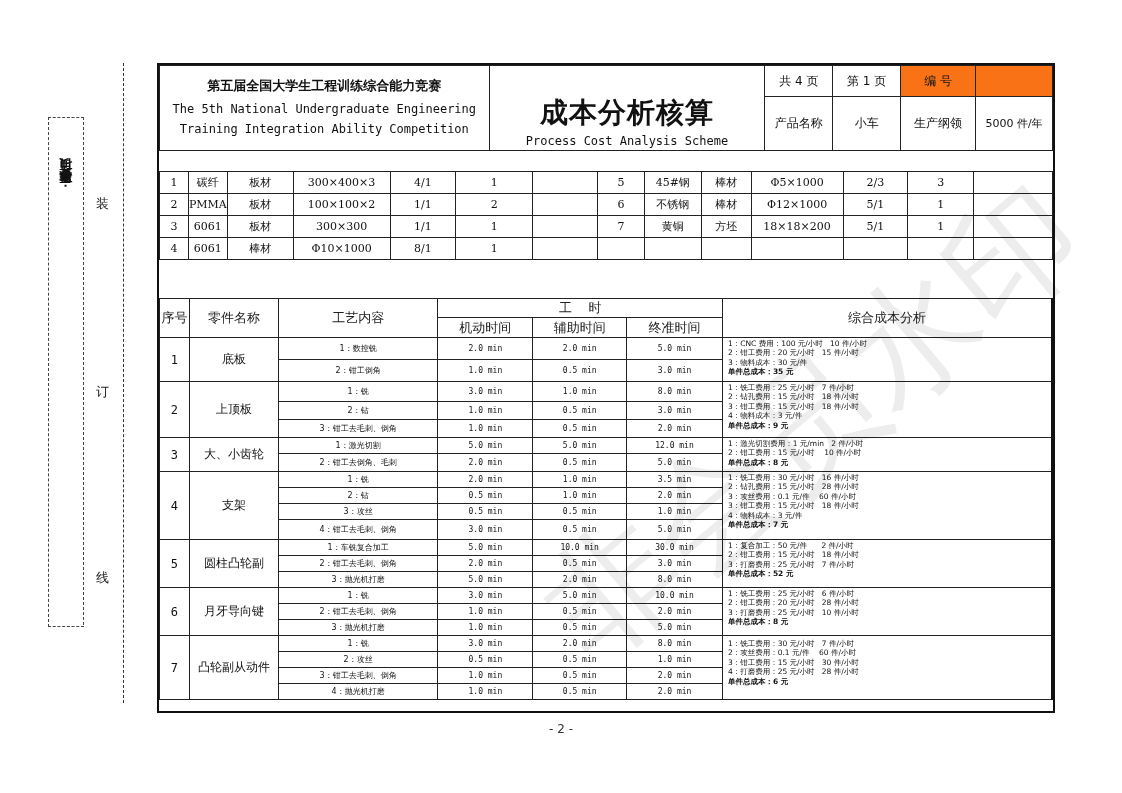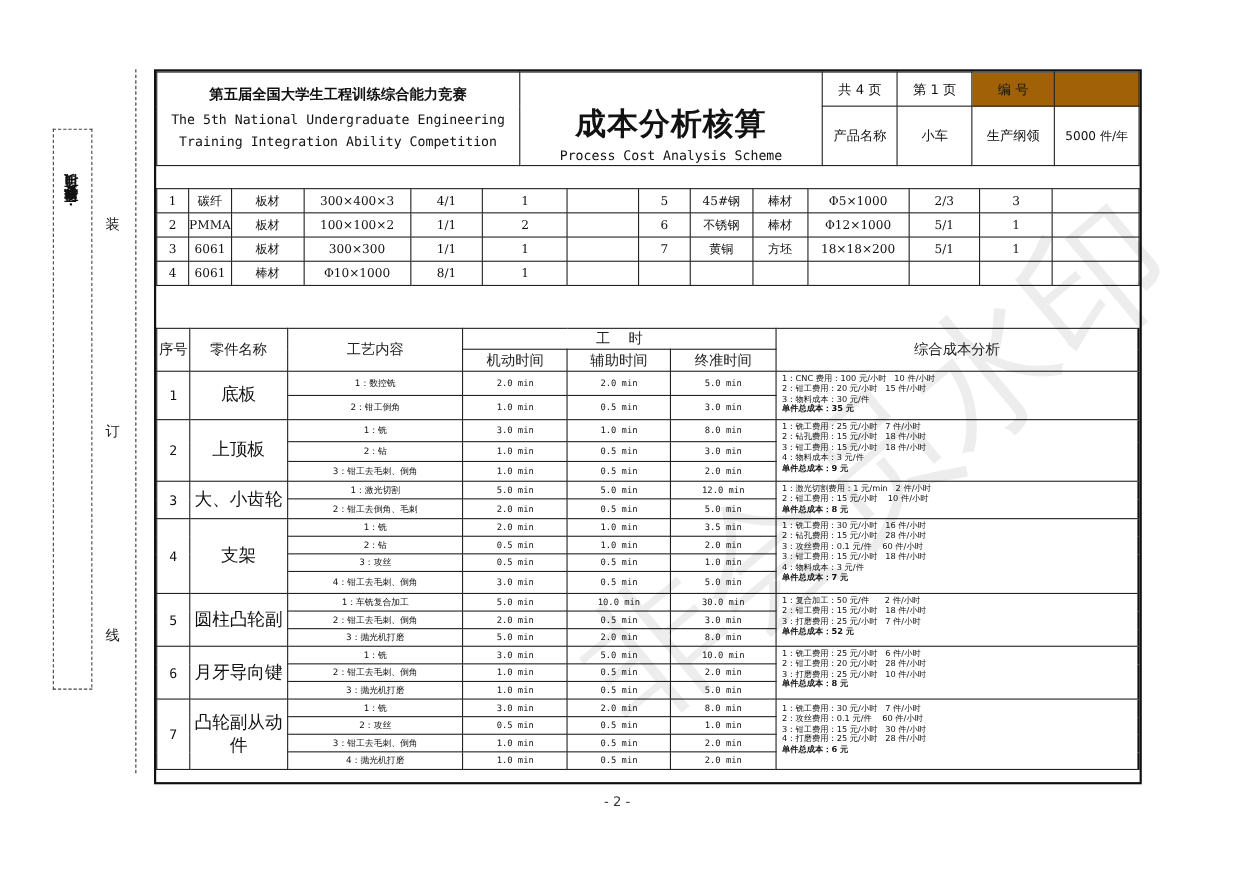--- a/index.html
+++ b/index.html
@@ -7,40 +7,40 @@
          font-family:"DejaVu Serif", serif; color:#111; }
   .binding-dash { position:absolute; border-left:1.5px dashed #333; }
   .side-box { position:absolute; left:48px; top:117px; width:35px; height:508px;
               border:1px dashed #444; border-right:none; }
   .side-right-dash { position:absolute; left:83px; top:117px; height:508px; border-left:1px dashed #444; }
   .side-text { position:absolute; left:52px; top:125px; width:28px; height:110px;
                writing-mode:vertical-rl; transform:rotate(180deg);
                font-size:13px; font-weight:bold; font-family:"DejaVu Sans", sans-serif;
                display:flex; align-items:center; justify-content:center; }
   .bind-char { position:absolute; left:96px; font-size:13px; font-family:"DejaVu Sans", sans-serif; color:#222; }
-  .sheet { position:absolute; left:140px; top:63px; width:894px; height:646px; border:2px solid #111; border-top:2.5px solid #111; }
+  .sheet { position:absolute; left:157px; top:63px; width:894px; height:646px; border:2px solid #111; border-top:2.5px solid #111; }
   table { border-collapse:collapse; }
   td { border:1px solid #222; text-align:center; vertical-align:middle; padding:0; }
   .hdr-table { position:absolute; left:0; top:0; width:894px; height:85px; }
   .hdr-table td { font-family:"DejaVu Sans", sans-serif; }
   .comp-cn { font-size:13px; font-weight:bold; font-family:"DejaVu Sans", sans-serif; }
   .comp-en { font-size:12px; font-family:"DejaVu Sans Mono", monospace; line-height:20px; margin-top:4px; }
   .doc-title { font-size:28px; font-weight:bold; font-family:"DejaVu Sans", sans-serif; letter-spacing:1px;margin-top:26px; }
   .doc-sub { font-size:12px; font-family:"DejaVu Sans Mono", monospace; margin-top:2px; }
   .meta { font-size:12px; }
-  .shaded { background:#a16207; }
+  .shaded { background:#f97316; }
   .section-title { position:absolute; left:0; width:894px; height:21px; border-bottom:1px solid #222;
                    font-size:13px; line-height:21px; padding-left:4px; box-sizing:border-box; font-family:"DejaVu Sans", sans-serif; color:#222;}
   .mat-table { position:absolute; left:0; top:106px; width:894px; }
   .mat-table td { height:21px; font-size:11px; }
   .mat-table tr.head td { font-size:13px; font-family:"DejaVu Sans", sans-serif; color:#222; }
   .ana-table { position:absolute; left:0; top:233px; width:894px; }
   .ana-table td { font-size:8px; height:15px; font-family:"DejaVu Sans Mono", monospace; }
   .ana-table td.proc { font-family:"DejaVu Sans", sans-serif; font-size:8px; }
-  .ana-table td.part { font-size:16px; font-family:"DejaVu Sans", sans-serif; }
+  .ana-table td.part { font-size:12px; font-family:"DejaVu Sans", sans-serif; }
   .ana-table td.seq { font-size:12px; }
   .ana-table td.hd { font-size:13px; font-family:"DejaVu Sans", sans-serif; color:#222; }
   .ana-table td.cost { text-align:left; vertical-align:top; padding:1px 0 0 5px; font-size:7.5px; line-height:9.4px;
                        font-family:"DejaVu Sans", sans-serif; border-right:2px solid #111; }
   .cost-line { white-space:pre; }
   .cost-total { font-weight:bold; }
   .watermark { position:absolute; left:330px; top:270px; font-size:130px; color:rgba(0,0,0,0.07);
                transform:rotate(-40deg); font-family:"DejaVu Sans", sans-serif; white-space:nowrap; pointer-events:none; }
   .page-num { position:absolute; left:0; width:1122px; top:722px; text-align:center; font-size:12px; color:#333; font-family:"DejaVu Sans", sans-serif; }
 </style>

